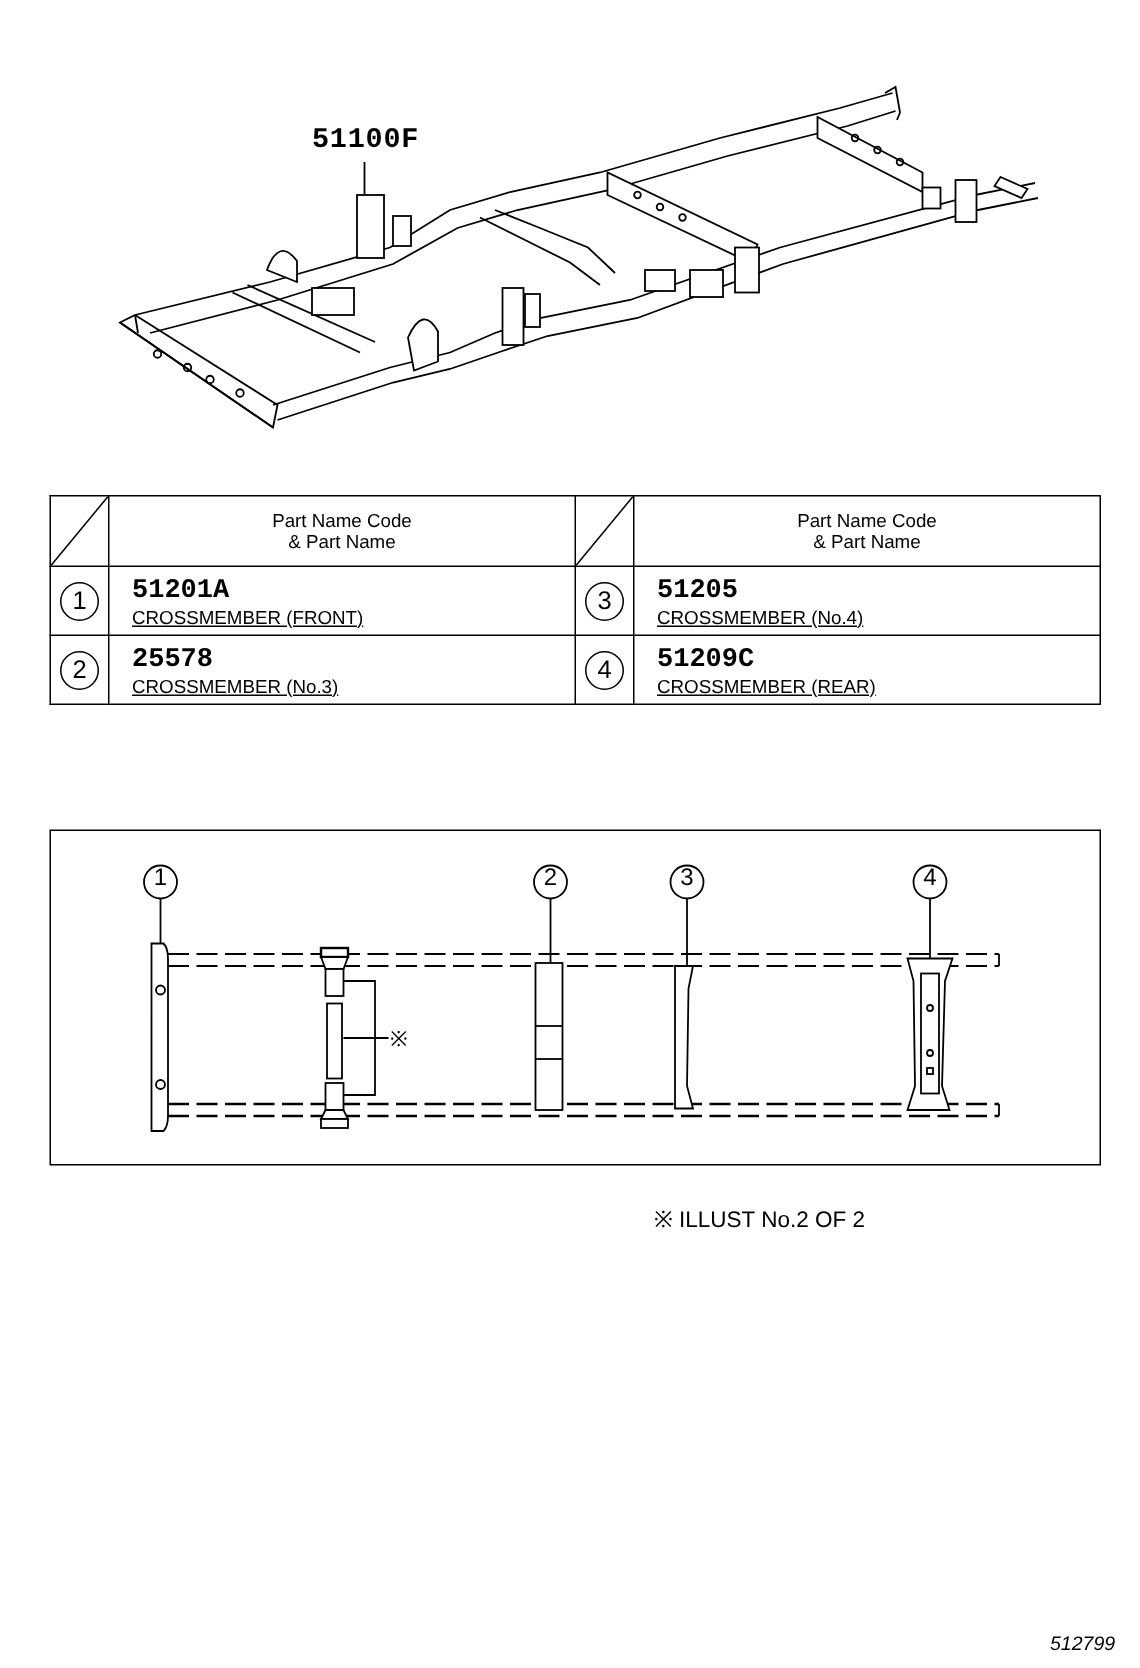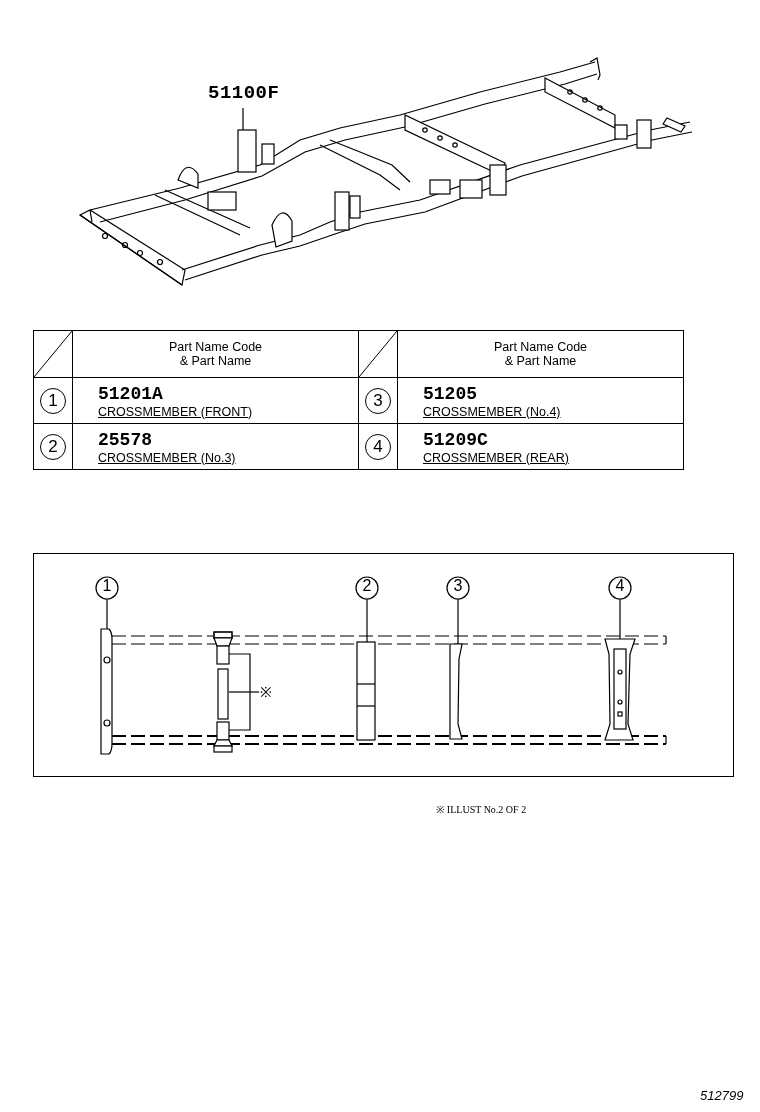--- a/index.html
+++ b/index.html
@@ -1,30 +1,30 @@
 <!DOCTYPE html>
 <html><head>
 <meta charset="utf-8">
 <style>
   html, body { margin: 0; padding: 0; background: #ffffff; }
   body { width: 760px; height: 1112px; position: relative; overflow: hidden; font-family: "Liberation Sans", sans-serif; color: #000; }
   .abs { position: absolute; }
   #frame-illustration { left: 0; top: 0; width: 760px; height: 310px; }
   .callout-main { left: 208px; top: 82px; font-family: "Liberation Mono", monospace; font-weight: bold; font-size: 19px; letter-spacing: 0.5px; }
-  table.parts { position: absolute; left: 33px; top: 330px; width: 651px; border-collapse: collapse; table-layout: fixed; }
+  table.parts { position: absolute; left: 33px; top: 330px; width: 701px; border-collapse: collapse; table-layout: fixed; }
   table.parts td { border: 1.5px solid #000; padding: 0; vertical-align: middle; }
   table.parts td.num { width: 38px; text-align: center; }
   table.parts td.diag { width: 38px; height: 46px; position: relative; }
   table.parts td.head { height: 46px; text-align: center; font-size: 12.5px; line-height: 14px; }
-  table.parts td.cell { height: 45px; padding-left: 25px; }
+  table.parts td.cell { height: 45px; padding-left: 15px; }
   .code { font-family: "Liberation Mono", monospace; font-weight: bold; font-size: 18px; line-height: 20px; display: block; margin-top: 2px; }
   .pname { font-size: 12.5px; display: block; line-height: 16px; text-decoration: underline; }
   .circ { display: inline-block; width: 24px; height: 24px; border: 1px solid #000; border-radius: 50%; font-size: 17px; line-height: 24px; text-align: center; }
   #layout-box { left: 33px; top: 553px; width: 699px; height: 222px; border: 1.5px solid #000; }
-  .note { left: 436px; top: 802px; font-size: 10px; font-family: Liberation Serif, serif; }
+  .note { left: 436px; top: 802px; font-size: 15px; }
   .docnum { left: 700px; top: 1088px; font-size: 13px; font-style: italic; }
 </style>
 </head>
 <body>
 
 <svg id="frame-illustration" class="abs" viewBox="0 0 760 310" fill="none" stroke="#000" stroke-width="1.2">
 
   <line x1="243" y1="108" x2="243" y2="130"></line>
 
   <polygon points="80,215 90,210 185,270 182,285" fill="#fff"></polygon>

